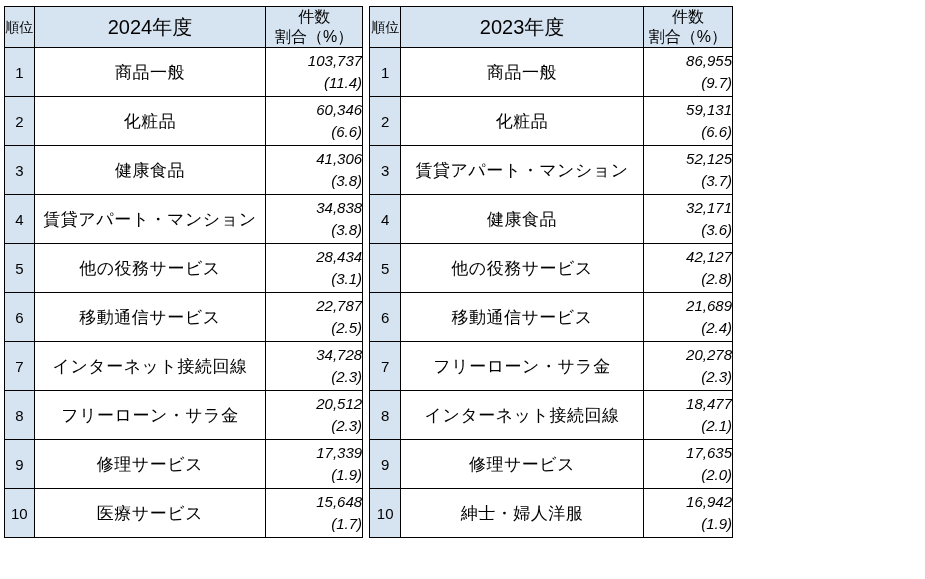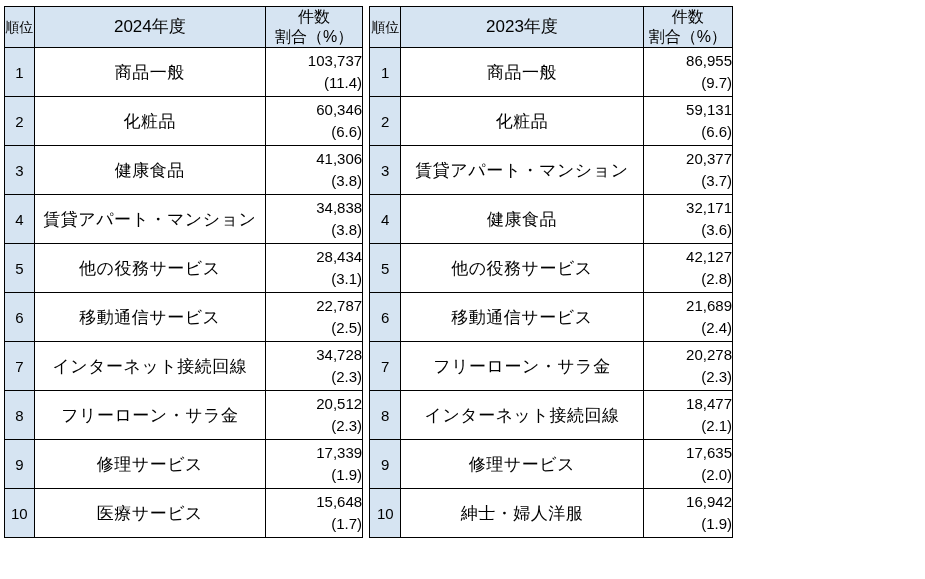--- a/index.html
+++ b/index.html
@@ -44,21 +44,21 @@
     font-size: 15px;
     line-height: 1.25;
     padding: 4px 2px;
   }
   .hdr-rank {
     font-size: 14px;
     line-height: 1.2;
     letter-spacing: 0px;
   }
   .hdr-year {
-    font-size: 17px;
+    font-size: 20px;
   }
   .hdr-count {
     font-size: 16px;
     line-height: 1.25;
   }
   .rank-cell {
     background: #d6e4f2;
     text-align: center;
     font-size: 15px;
     height: 48px;
@@ -68,20 +68,21 @@
     font-size: 17px;
     padding-left: 8px;
     letter-spacing: 0.5px;
   }
   .num-cell {
     text-align: right;
     font-size: 15px;
     padding-right: 6px;
     line-height: 1.45;
     white-space: nowrap;
+    font-style: italic;
   }
   .num-main { display: block; }
   .num-pct { display: block; }
   .note {
     margin-top: 10px;
     font-size: 14px;
     padding-left: 2px;
     letter-spacing: 0.3px;
   }
   
@@ -228,21 +229,21 @@
           <td class="name-cell">化粧品</td>
           <td class="num-cell">
             <span class="num-main">59,131</span>
             <span class="num-pct">(6.6)</span>
           </td>
         </tr>
         <tr>
           <td class="rank-cell">3</td>
           <td class="name-cell">賃貸アパート・マンション</td>
           <td class="num-cell">
-            <span class="num-main">20,377</span>
+            <span class="num-main">52,125</span>
             <span class="num-pct">(3.7)</span>
           </td>
         </tr>
         <tr>
           <td class="rank-cell">4</td>
           <td class="name-cell">健康食品</td>
           <td class="num-cell">
             <span class="num-main">32,171</span>
             <span class="num-pct">(3.6)</span>
           </td>

